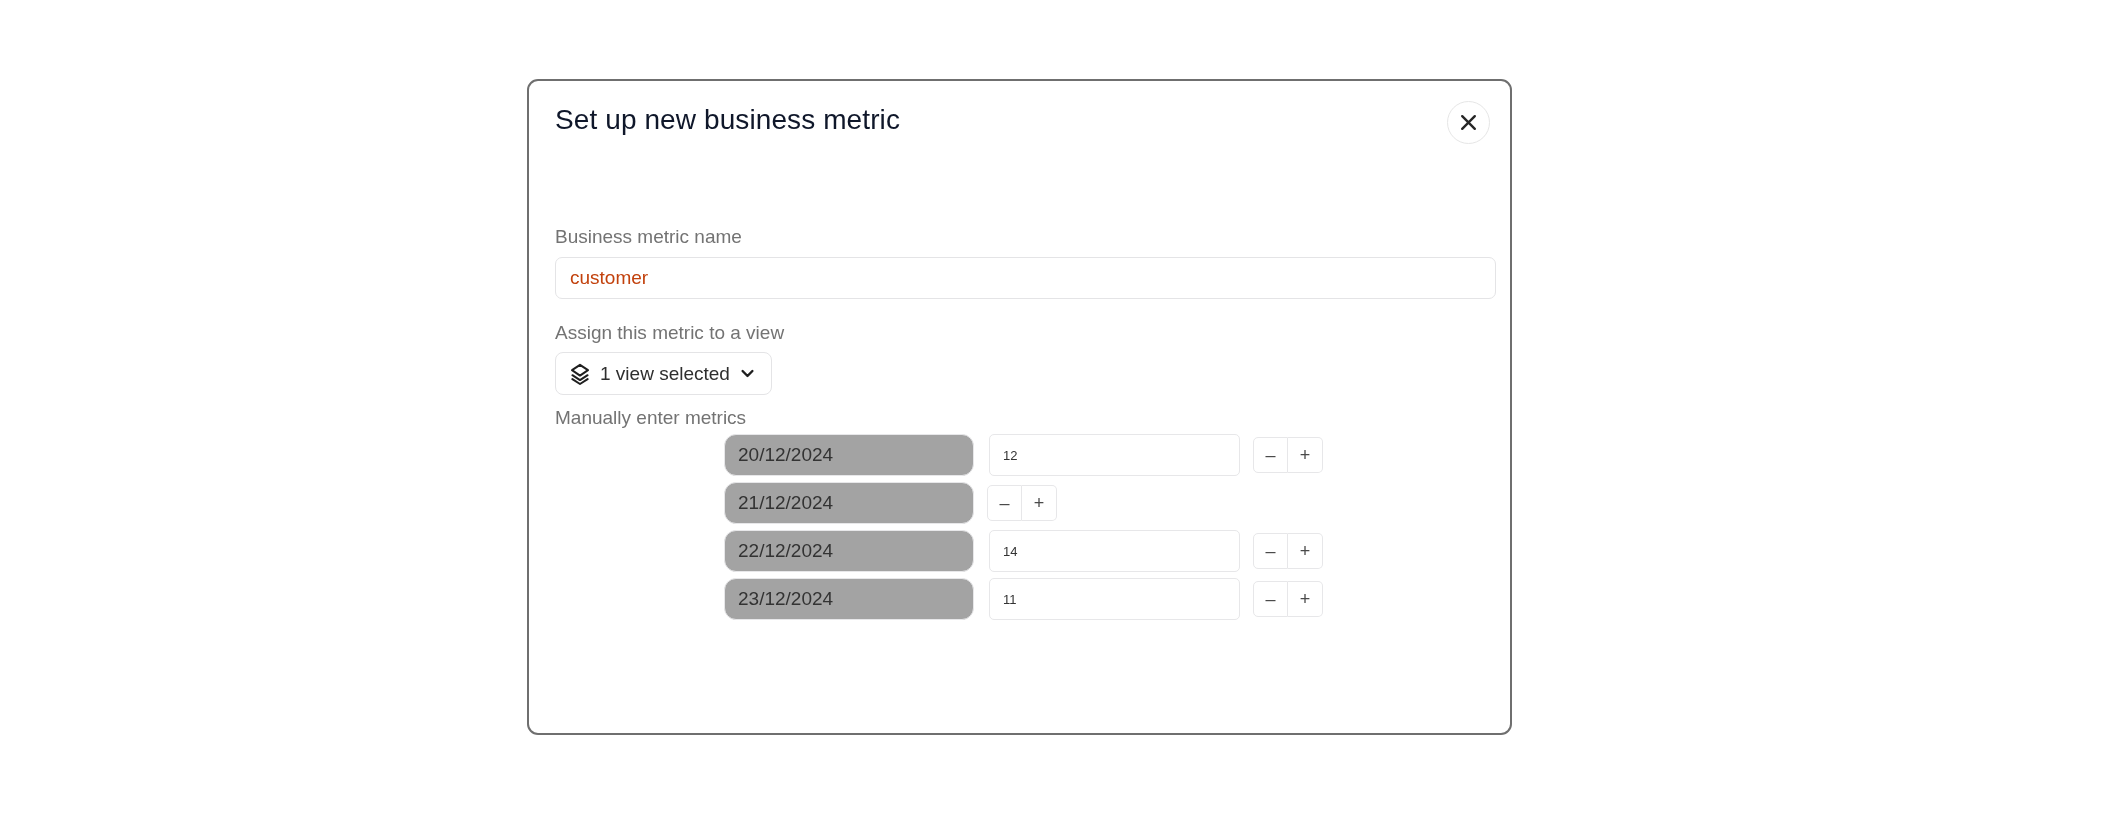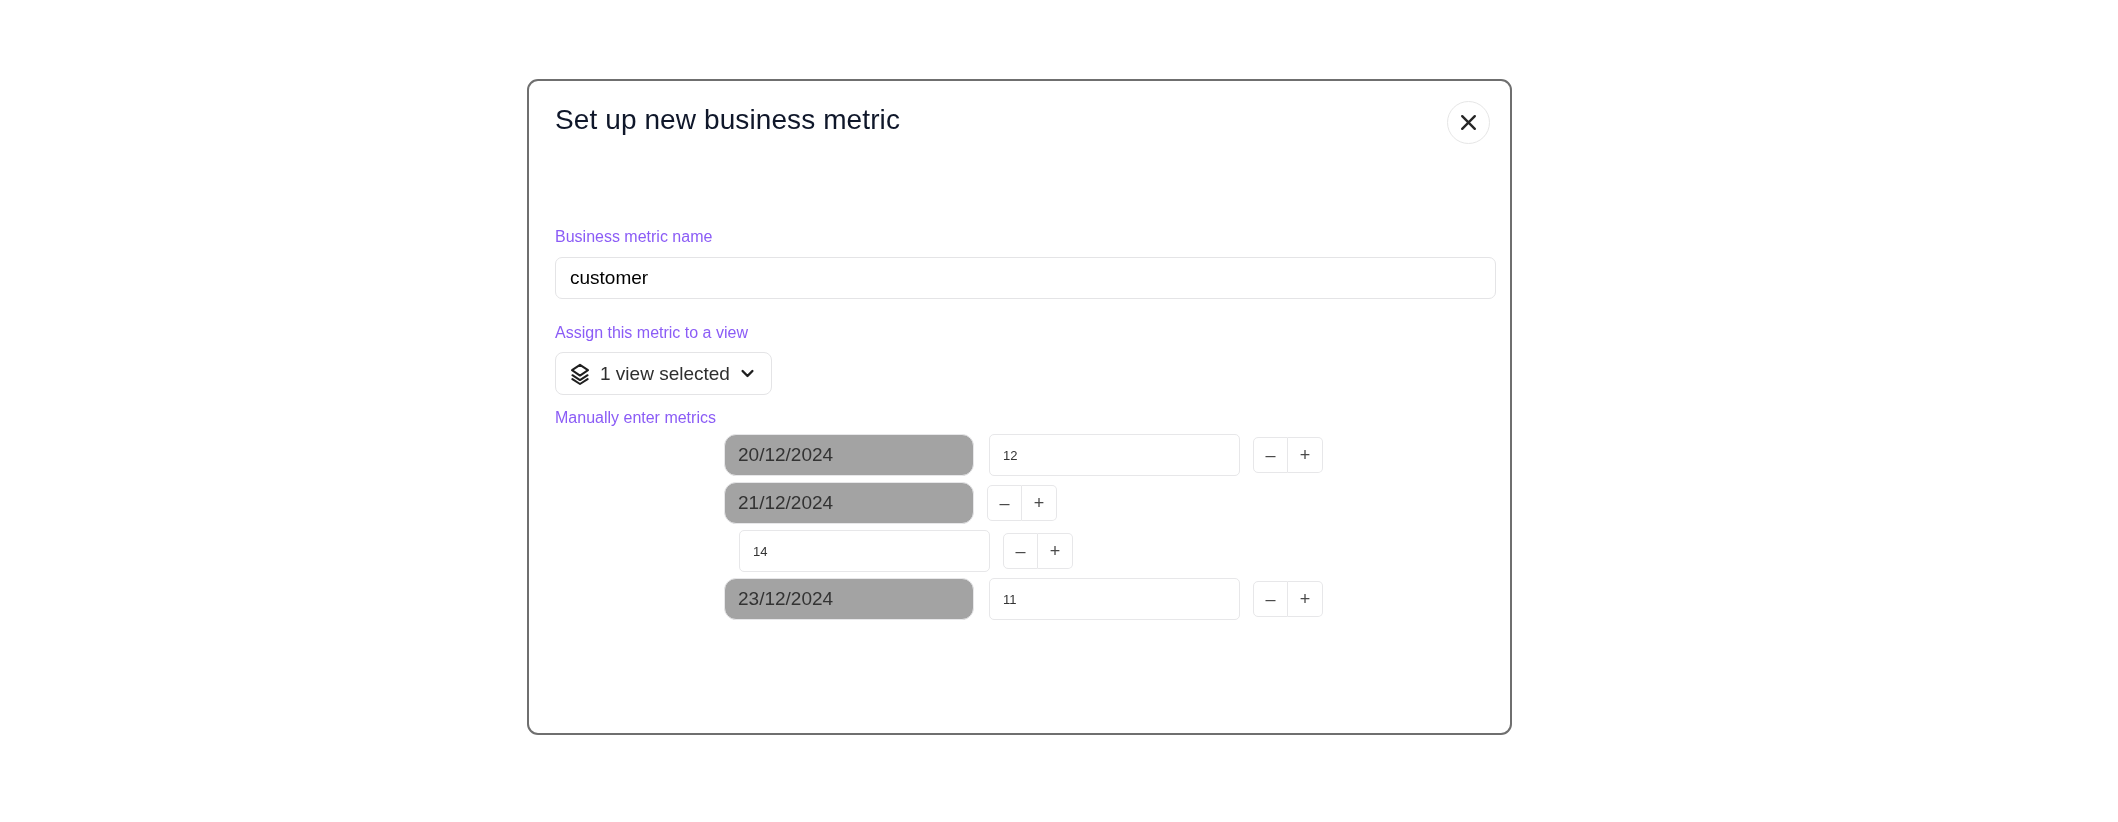--- a/index.html
+++ b/index.html
@@ -67,23 +67,23 @@
   
   .modal-body {
     position: absolute;
     left: 26px;
     top: 88px;
     right: 0;
     bottom: 0;
   }
 
   .field-label {
-    font-size: 16px;
+    font-size: 19px;
     font-weight: 400;
-    color: #8b5cf6;
+    color: #737373;
     line-height: 22px;
     white-space: nowrap;
   }
 
   
   .name-label {
     position: absolute;
     left: 0;
     top: 57px;
   }
@@ -92,21 +92,21 @@
     left: 0;
     top: 88px;
     width: 941px;
     height: 42px;
     box-sizing: border-box;
     border: 1px solid #e4e4e6;
     border-radius: 7px;
     background: #ffffff;
     font-family: "Liberation Sans", sans-serif;
     font-size: 19px;
-    color: #000000;
+    color: #c2410c;
     padding: 16px 14px;
     outline: none;
   }
   .name-input::placeholder { color: #9a9a9f; }
 
   
   .view-label {
     position: absolute;
     left: 0;
     top: 153px;
@@ -253,20 +253,21 @@
           </div>
         </div>
         <div class="metric-row">
           <input type="text" class="metric-date-input" placeholder="DD/MM/YYYY" value="21/12/2024" style="">
           <div class="stepper">
             <button class="stepper-button stepper-minus">–</button>
             <button class="stepper-button stepper-plus">+</button>
           </div>
         </div>
         <div class="metric-row">
+          <input type="text" class="metric-date-input" placeholder="DD/MM/YYYY" value="22/12/2024" style="">
           <input type="text" class="metric-value-input" placeholder="0" value="14" style="">
           <div class="stepper">
             <button class="stepper-button stepper-minus">–</button>
             <button class="stepper-button stepper-plus">+</button>
           </div>
         </div>
         <div class="metric-row">
           <input type="text" class="metric-date-input" placeholder="DD/MM/YYYY" value="23/12/2024" style="">
           <input type="text" class="metric-value-input" placeholder="0" value="11" style="">
           <div class="stepper">

